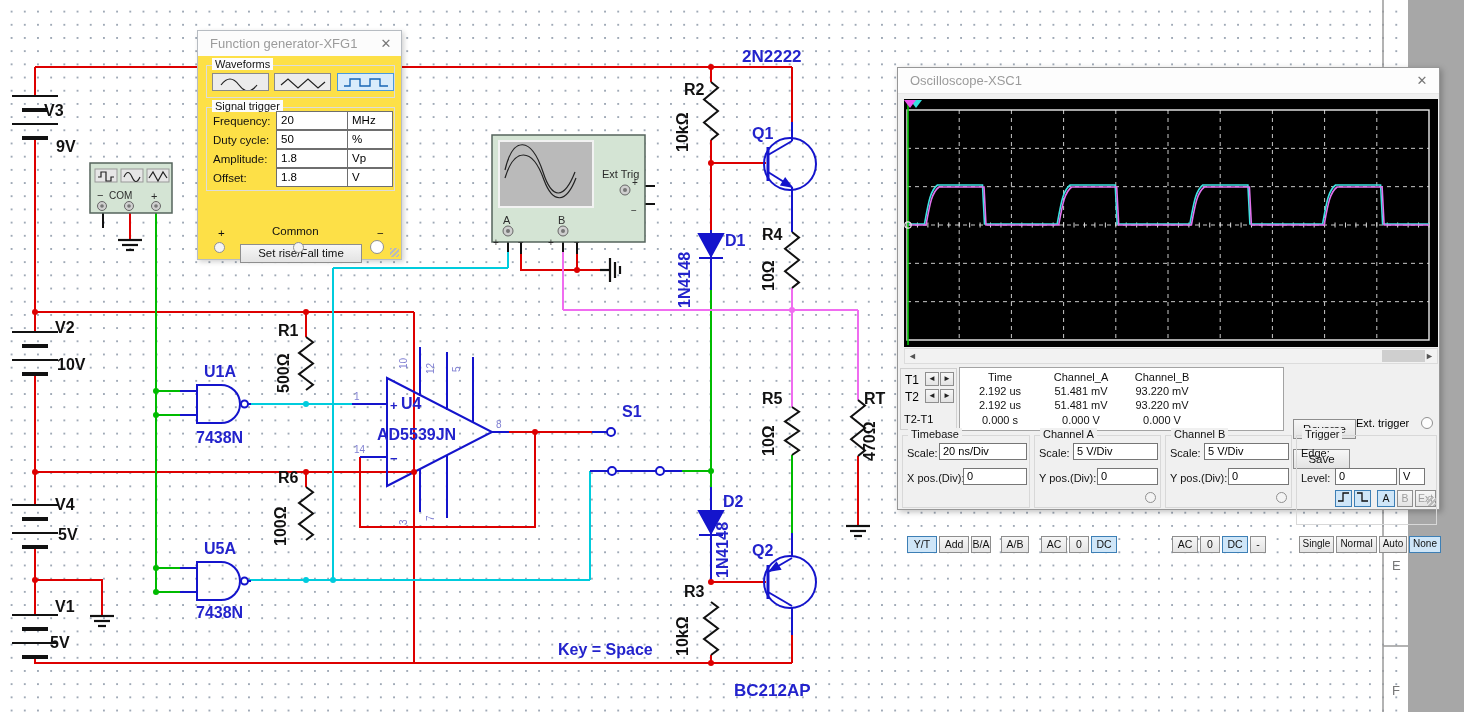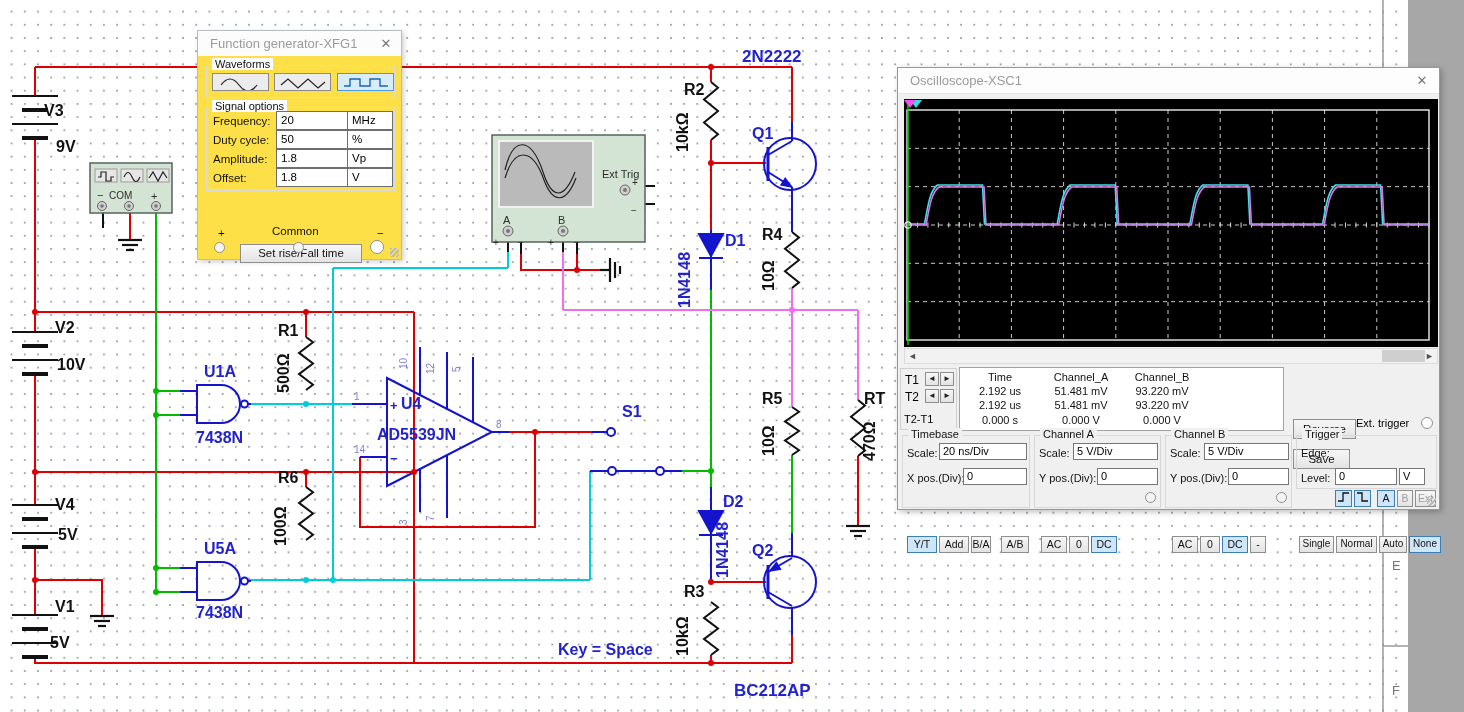--- a/index.html
+++ b/index.html
@@ -395,21 +395,21 @@
       <svg width="55" height="16">
           <path d="M6,11 l7,-6 l10,9 l10,-9 l10,9 l7,-6" stroke="#222" fill="none" stroke-width="1.2"></path>
         </svg>
     </div>
     <div class="wbtn sel" style="left:139px;top:42px;">
       <svg width="55" height="16">
           <path d="M6,12 h6 v-7 h10 v7 h10 v-7 h10 v7 h8" stroke="#1766b5" fill="none" stroke-width="1.4"></path>
         </svg>
     </div>
     <div class="group" style="left:8px;top:76px;width:189px;height:84px;border-color:#dcdcdc;">
-      <span class="legend" style="background:#fcfcfc;">Signal options</span>
+      <span class="legend" style="background:#fcfcfc;">Signal trigger</span>
     </div>
     <span class="fg-label" style="left:15px;top:84px;">Frequency:</span>
     <div class="fg-box" style="left:78px;top:80px;width:89px;height:19px;">20</div>
     <div class="fg-box" style="left:149px;top:80px;width:46px;height:19px;">MHz</div>
     <span class="fg-label" style="left:15px;top:103px;">Duty cycle:</span>
     <div class="fg-box" style="left:78px;top:99px;width:72px;height:19px;">50</div>
     <div class="fg-box" style="left:149px;top:99px;width:46px;height:19px;">%</div>
     <span class="fg-label" style="left:15px;top:122px;">Amplitude:</span>
     <div class="fg-box" style="left:78px;top:118px;width:72px;height:19px;">1.8</div>
     <div class="fg-box" style="left:149px;top:118px;width:46px;height:19px;">Vp</div>
@@ -577,21 +577,21 @@
       <div class="inp" style="left:38px;top:7px;width:85px;">5  V/Div</div>
       <span class="glabel" style="left:4px;top:36px;">Y pos.(Div):</span>
       <div class="inp" style="left:62px;top:32px;width:61px;">0</div>
       <div class="abtn" style="left:6px;top:53px;width:26px;">AC</div>
       <div class="abtn" style="left:34px;top:53px;width:20px;">0</div>
       <div class="abtn sel" style="left:56px;top:53px;width:26px;">DC</div>
       <div class="abtn" style="left:84px;top:53px;width:16px;">-</div>
       <div class="radio" style="left:110px;top:56px;width:11px;height:11px;"></div>
     </div>
 
-    <div class="group" style="left:398px;top:367px;width:141px;height:54px;">
+    <div class="group" style="left:398px;top:367px;width:141px;height:90px;">
       <span class="legend">Trigger</span>
       <span class="glabel" style="left:4px;top:11px;">Edge:</span>
       <div class="abtn sel" style="left:38px;top:7px;width:17px;">
         <svg width="13" height="12">
             <polyline points="1,10 6,10 6,2 12,2" stroke="#111" fill="none" stroke-width="1.3"></polyline>
           </svg>
       </div>
       <div class="abtn sel" style="left:57px;top:7px;width:17px;">
         <svg width="13" height="12">
             <polyline points="1,2 6,2 6,10 12,10" stroke="#111" fill="none" stroke-width="1.3"></polyline>

